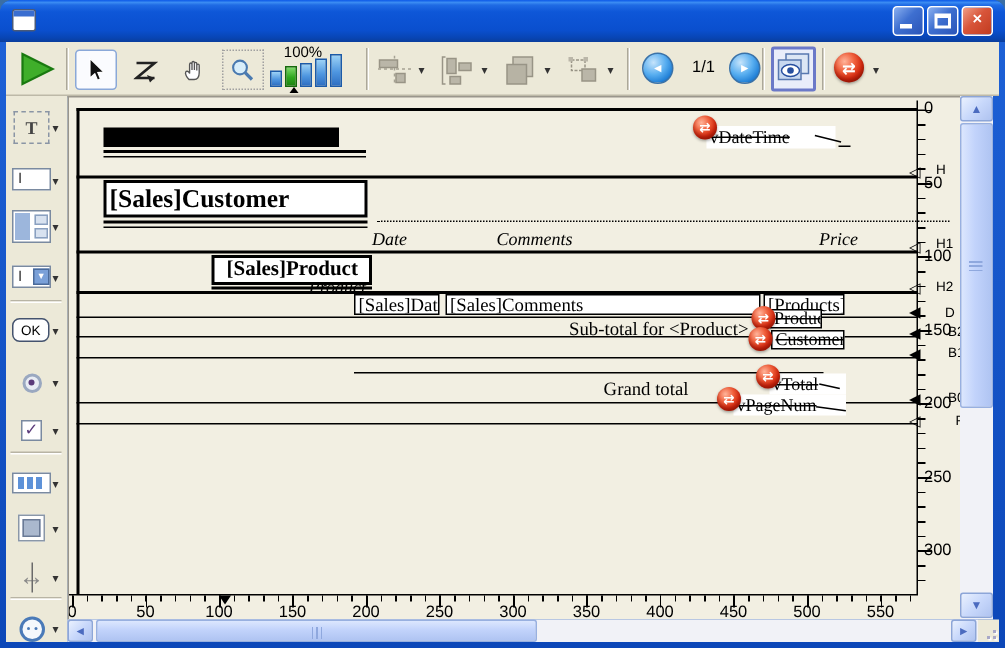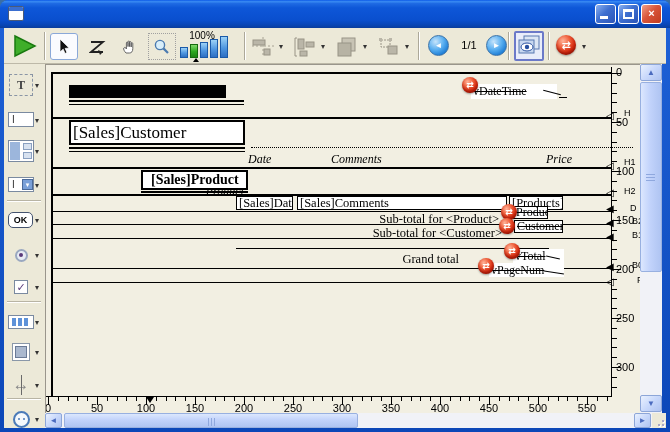--- a/index.html
+++ b/index.html
@@ -241,21 +241,21 @@
 
     <div class="pal-item" style="top:110px;">
       <span class="pal-ic ic-box" style="height:15px;top:3px;font-size:10px;color:#333;justify-content:flex-start;padding-left:3px;">I</span>
       <span style="position:absolute;left:18px;top:5px;width:11px;height:11px;background:#7AA0D8;border:1px solid #4A6A9A;color:#fff;font-size:7px;text-align:center;line-height:9px;">▾</span>
       <span class="pal-dd">▾</span>
     </div>
 
     <div class="pal-sep" style="top:136px;"></div>
 
     <div class="pal-item" style="top:145px;">
-      <span class="pal-ic" style="width:25px;height:16px;top:3px;background:#fff;border:1px solid #44536E;border-radius:5px;font-size:9px;font-weight:bold;color:#000;">OK</span>
+      <span class="pal-ic" style="width:25px;height:16px;top:3px;background:#fff;border:1px solid #44536E;border-radius:5px;font-size:9px;font-weight:normal;color:#000;">OK</span>
       <span class="pal-dd">▾</span>
     </div>
 
     <div class="pal-item" style="top:180px;">
       <span class="pal-ic">
         <span style="width:13px;height:13px;border-radius:50%;border:2px solid #9AA8C0;background:#E8ECF4;display:flex;align-items:center;justify-content:center;">
             <span style="width:4px;height:4px;border-radius:50%;background:#5A3A7A;"></span>
           </span>
       </span>
       <span class="pal-dd">▾</span>
@@ -318,21 +318,21 @@
 
     <span class="badge" style="position:absolute;left:416px;top:12px;width:16px;height:16px;font-size:9px;z-index:5;">
         <span>⇄</span>
       </span>
     <div class="abs serif strike" style="left:425px;top:19px;width:86px;height:15px;background:#fff;font-size:12px;padding-left:2px;">vDateTime</div>
     <div class="tail" style="left:497px;top:27px;width:18px;transform:rotate(14deg);"></div>
     <div class="tail" style="left:513px;top:32px;width:8px;"></div>
 
     <div class="hline" style="left:5px;top:52px;width:561px;"></div>
 
-    <div class="fbox" style="left:23px;top:55px;width:176px;height:25px;border-width:2px;font-weight:normal;font-size:17px;line-height:21px;">[Sales]Customer</div>
+    <div class="fbox" style="left:23px;top:55px;width:176px;height:25px;border-width:2px;font-weight:bold;font-size:17px;line-height:21px;">[Sales]Customer</div>
     <div class="abs" style="left:23px;top:82px;width:176px;height:5px;border-top:2px solid #000;border-bottom:1px solid #000;"></div>
     <div class="abs" style="left:205px;top:82px;width:382px;border-top:1px dotted #000;"></div>
 
     <div class="abs serif" style="left:120px;top:87px;width:78px;font-style:italic;font-size:12px;text-align:right;margin-top:32px;">Product</div>
     <div class="abs serif" style="left:202px;top:87px;font-style:italic;font-size:12px;">Date</div>
     <div class="abs serif" style="left:285px;top:87px;font-style:italic;font-size:12px;">Comments</div>
     <div class="abs serif" style="left:470px;top:87px;width:56px;font-style:italic;font-size:12px;text-align:right;">Price</div>
 
     <div class="hline" style="left:5px;top:102px;width:561px;"></div>
 
@@ -345,21 +345,20 @@
     <div class="fbox" style="left:463px;top:131px;width:54px;height:14px;line-height:12px;">[Products]</div>
     <div class="hline thin" style="left:5px;top:146px;width:561px;"></div>
 
     <div class="abs serif" style="left:250px;top:147px;width:203px;font-size:12.5px;text-align:right;">Sub-total for &lt;Product&gt;</div>
     <span class="badge" style="position:absolute;left:455px;top:139px;width:16px;height:16px;font-size:9px;z-index:5;">
         <span>⇄</span>
       </span>
     <div class="fbox strike" style="left:467px;top:141px;width:35px;height:13px;font-size:12px;line-height:11px;">ProductSa</div>
     <div class="hline thin" style="left:5px;top:159px;width:561px;"></div>
 
-    <div class="abs serif" style="left:250px;top:161px;width:206px;font-size:12.5px;text-align:right;">Sub-total for &lt;Customer&gt;</div>
     <span class="badge" style="position:absolute;left:453px;top:153px;width:16px;height:16px;font-size:9px;z-index:5;">
         <span>⇄</span>
       </span>
     <div class="fbox strike" style="left:468px;top:155px;width:49px;height:13px;font-size:12px;line-height:11px;">Customer</div>
     <div class="hline thin" style="left:5px;top:173px;width:561px;"></div>
 
     <div class="hline thin" style="left:190px;top:183px;width:313px;"></div>
     <div class="abs serif" style="left:315px;top:187px;width:98px;font-size:12.5px;text-align:right;">Grand total</div>
     <span class="badge" style="position:absolute;left:458px;top:178px;width:16px;height:16px;font-size:9px;z-index:5;">
         <span>⇄</span>

